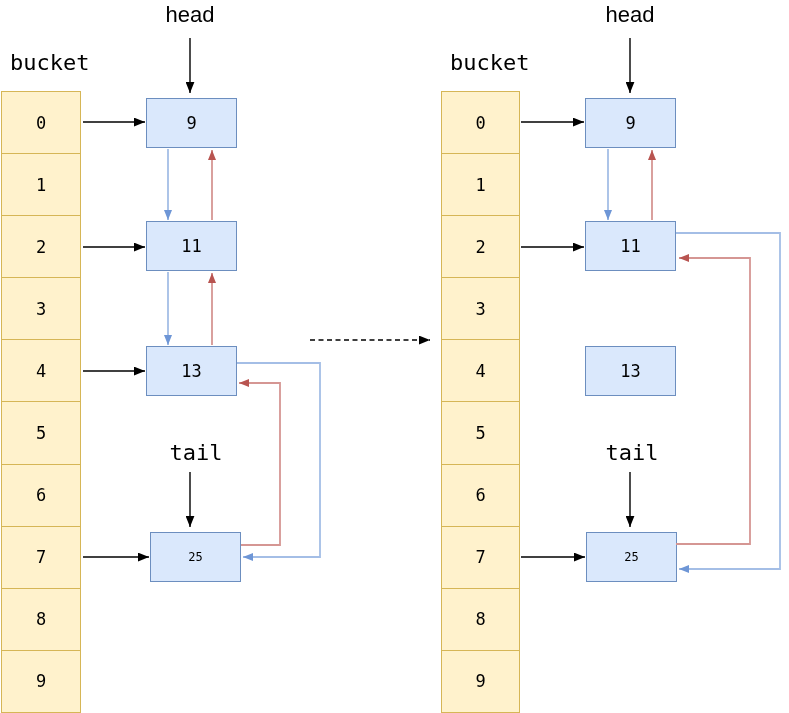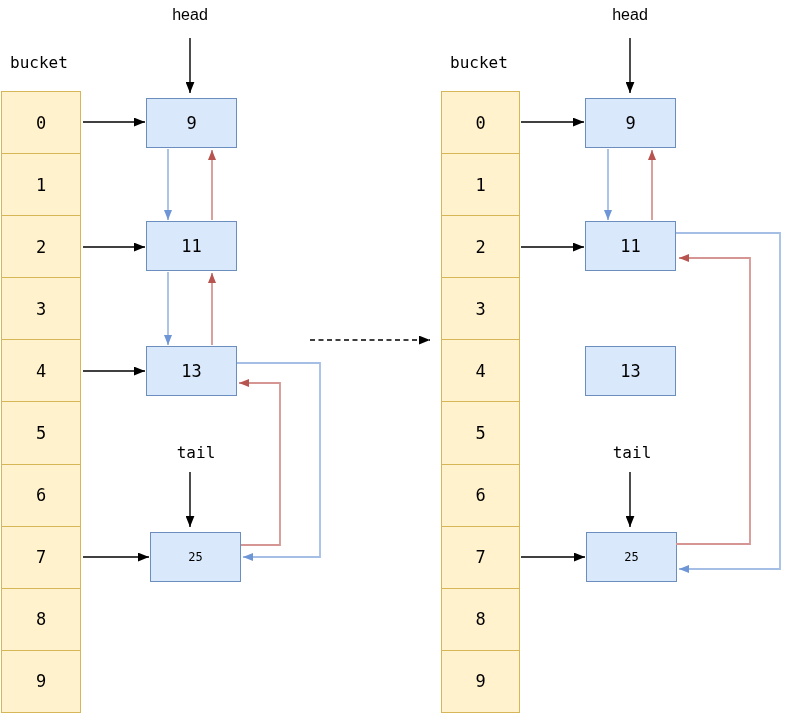--- a/index.html
+++ b/index.html
@@ -7,21 +7,21 @@
     position:relative;
     width:789px;height:713px;
     background:#ffffff;
     font-family:"DejaVu Sans Mono",monospace;
     overflow:hidden;
   }
   .panel{position:absolute;inset:0;pointer-events:none;}
   .lbl{
     position:absolute;
     color:#000;
-    font-size:16px;
+    font-size:22px;
     white-space:nowrap;
     line-height:20px;
   }
   .lbl.sans{font-family:"Liberation Sans","DejaVu Sans",sans-serif;font-weight:500;}
   .lbl.centered{transform:translateX(-50%);}
   .bucket-col{
     position:absolute;
     background:var(--bucket-fill,#fff2cc);
     border:1.4px solid var(--bucket-border,#d6b656);
     box-sizing:border-box;

